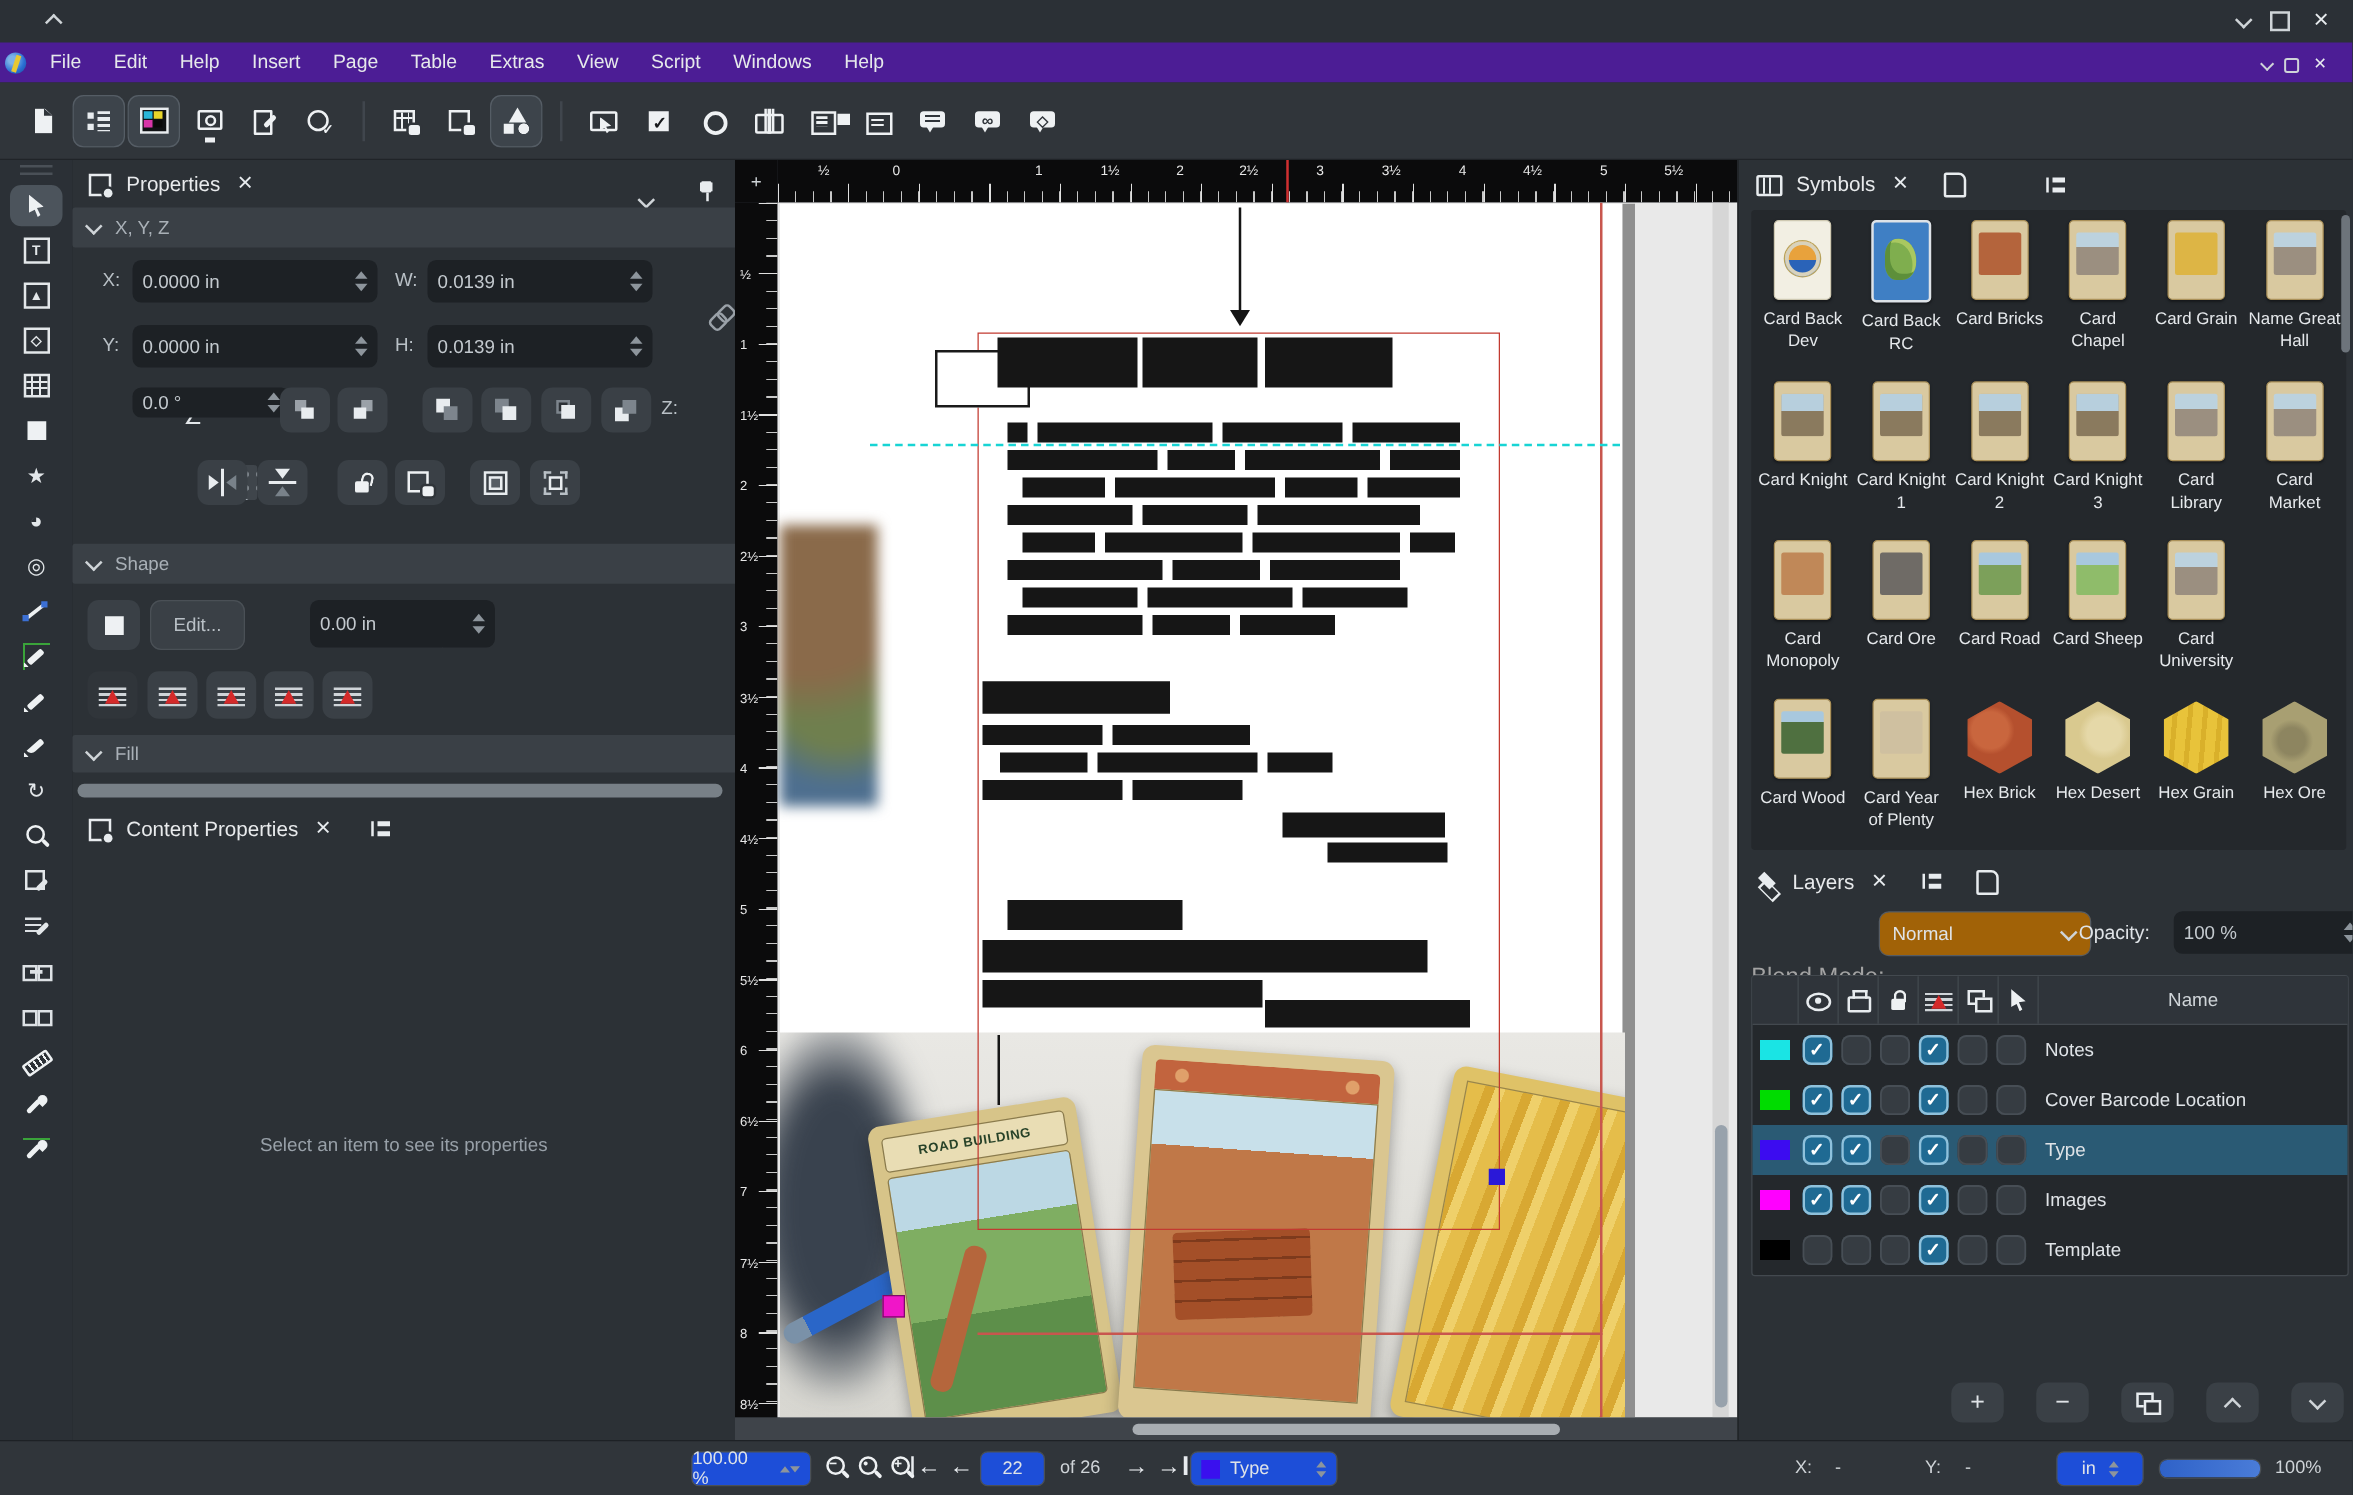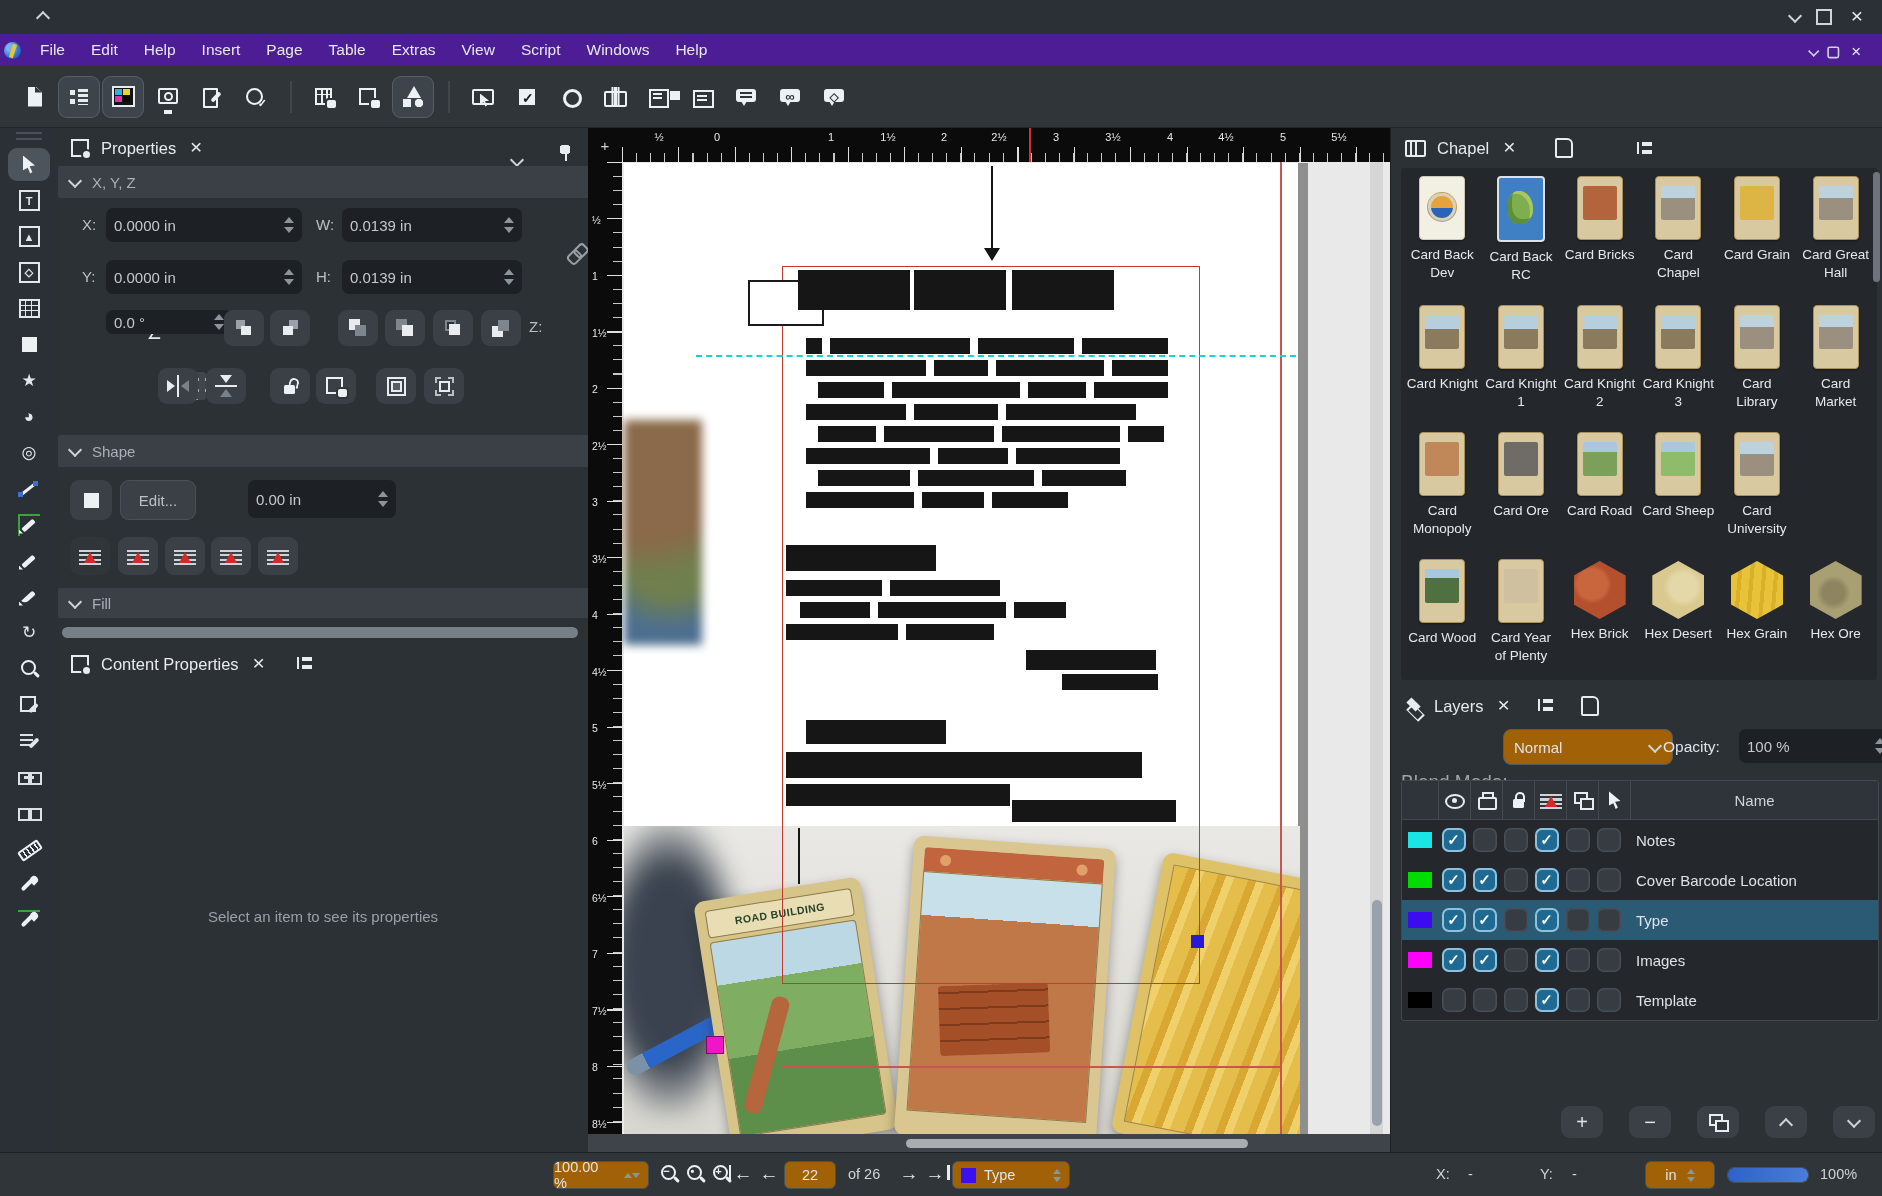--- a/index.html
+++ b/index.html
@@ -238,21 +238,21 @@
   .lrow.selected{background:#2a5a74}
   .swatch{width:24px;height:16px}
   .cb{width:24px;height:24px;border-radius:7px;background:#363c42;box-shadow:inset 0 0 0 1.5px #474e55;box-sizing:border-box}
   .cb.on{background:#1f6a93;box-shadow:inset 0 0 0 2px #8fc1db;display:flex;align-items:center;justify-content:center}
   .cb.on::after{content:'✓';color:#fff;font-size:15px;font-weight:bold}
   .lbtn{position:absolute;width:42px;height:32px;background:#3a4046;border-radius:9px;display:flex;align-items:center;justify-content:center;color:#dfe3e7;font-size:20px}
   
   .ddown{background:#a16207;border:1px solid #565c63;border-radius:8px;display:flex;align-items:center;justify-content:space-between;padding:0 10px;color:#dfe3e7;font-size:15px}
   
   #statusbar{left:0;top:1152px;width:1882px;height:44px;background:#30353a;border-top:1px solid #1d2125}
-  .sb-box{position:absolute;top:8px;height:28px;background:#a16207;border:1px solid #4a5056;border-radius:6px;display:flex;align-items:center;justify-content:center;color:#dfe3e7;font-size:14.5px;box-sizing:border-box}
+  .sb-box{position:absolute;top:8px;height:28px;background:#1d4ed8;border:1px solid #4a5056;border-radius:6px;display:flex;align-items:center;justify-content:center;color:#dfe3e7;font-size:14.5px;box-sizing:border-box}
   .sb-ic{position:absolute;top:8px;width:26px;height:26px;display:flex;align-items:center;justify-content:center;color:#e8ecef;font-size:19px}
   .sb-txt{position:absolute;top:13px;font-size:14.5px;color:#cfd4d8}
   .navbar{position:relative;font-size:19px;color:#e8ecef}
   .navbar.first::before{content:'';position:absolute;left:-5px;top:2px;width:2.5px;height:15px;background:#e8ecef}
   .navbar.last::after{content:'';position:absolute;right:-5px;top:2px;width:2.5px;height:15px;background:#e8ecef}
   #sb-slider{position:absolute;top:14px;width:80px;height:14px;border-radius:7px;background:#1d2125;border:1px solid #4a5056;overflow:hidden}
   #sb-slider::before{content:'';position:absolute;left:0;top:0;height:100%;width:100%;background:linear-gradient(90deg,#2f62c8,#4a7cd8)}
   .winctl{display:flex;gap:14px;align-items:center;color:#cfd4d8}
 </style>
 </head>
@@ -692,21 +692,21 @@
       </div>
   </div>
   <div class="abs" id="hscroll">
       <div class="handle"></div>
     </div>
 </div>
 
 <div class="abs" id="rightpanel">
   <div class="panel-head abs" style="left:12px;top:4px;height:32px">
     <span class="ic ic-cab"></span>
-    <span>Chapel</span>
+    <span>Symbols</span>
     <span class="ic ic-x"></span>
   </div>
   <span class="ic ic-pageo abs" style="left:160px;top:8px"></span>
   <span class="ic ic-tree abs" style="left:212px;top:8px"></span>
   
   
 
   <div class="abs" id="symbols-grid">
       <div class="symcell">
         <div class="thumb k-back-dev"></div>
@@ -723,21 +723,21 @@
       <div class="symcell">
         <div class="thumb k-tan k-building"></div>
         <div class="symlabel">Card Chapel</div>
       </div>
       <div class="symcell">
         <div class="thumb k-tan k-grain"></div>
         <div class="symlabel">Card Grain</div>
       </div>
       <div class="symcell">
         <div class="thumb k-tan k-building"></div>
-        <div class="symlabel">Card Great Hall</div>
+        <div class="symlabel">Name Great Hall</div>
       </div>
       <div class="symcell">
         <div class="thumb k-tan k-knight"></div>
         <div class="symlabel">Card Knight</div>
       </div>
       <div class="symcell">
         <div class="thumb k-tan k-knight"></div>
         <div class="symlabel">Card Knight 1</div>
       </div>
       <div class="symcell">

